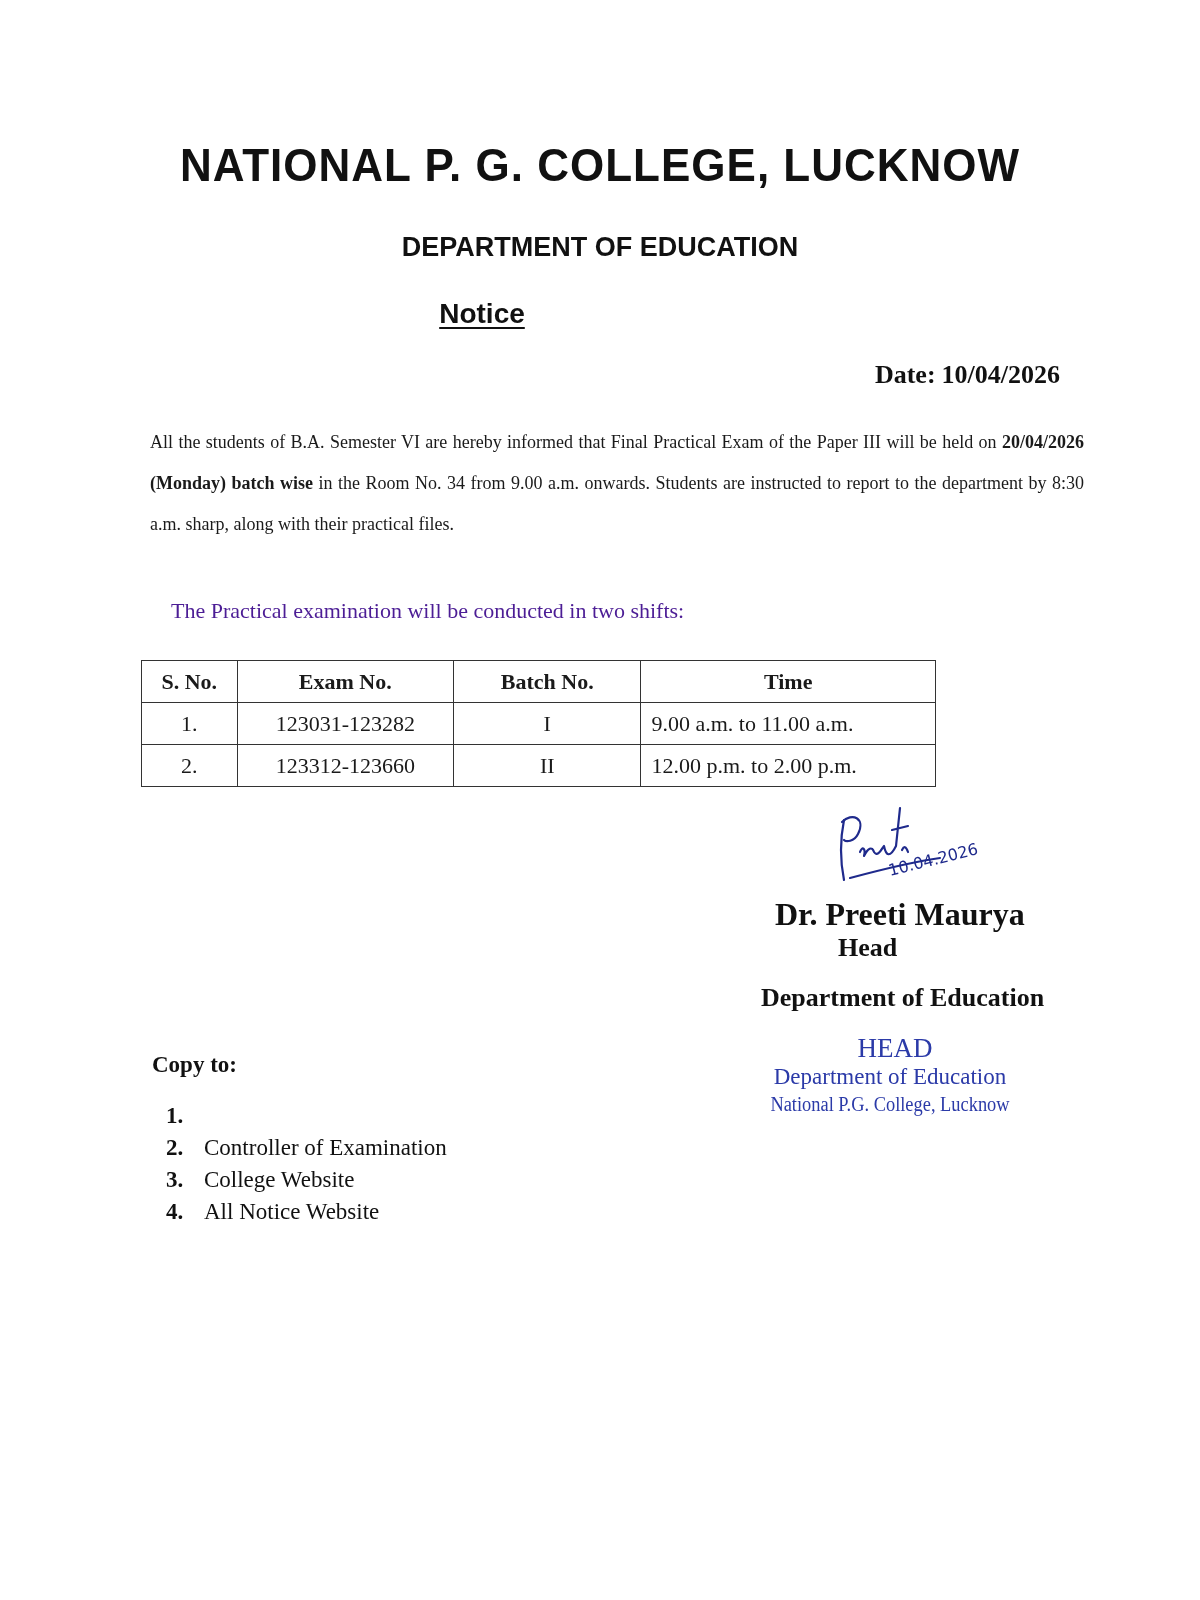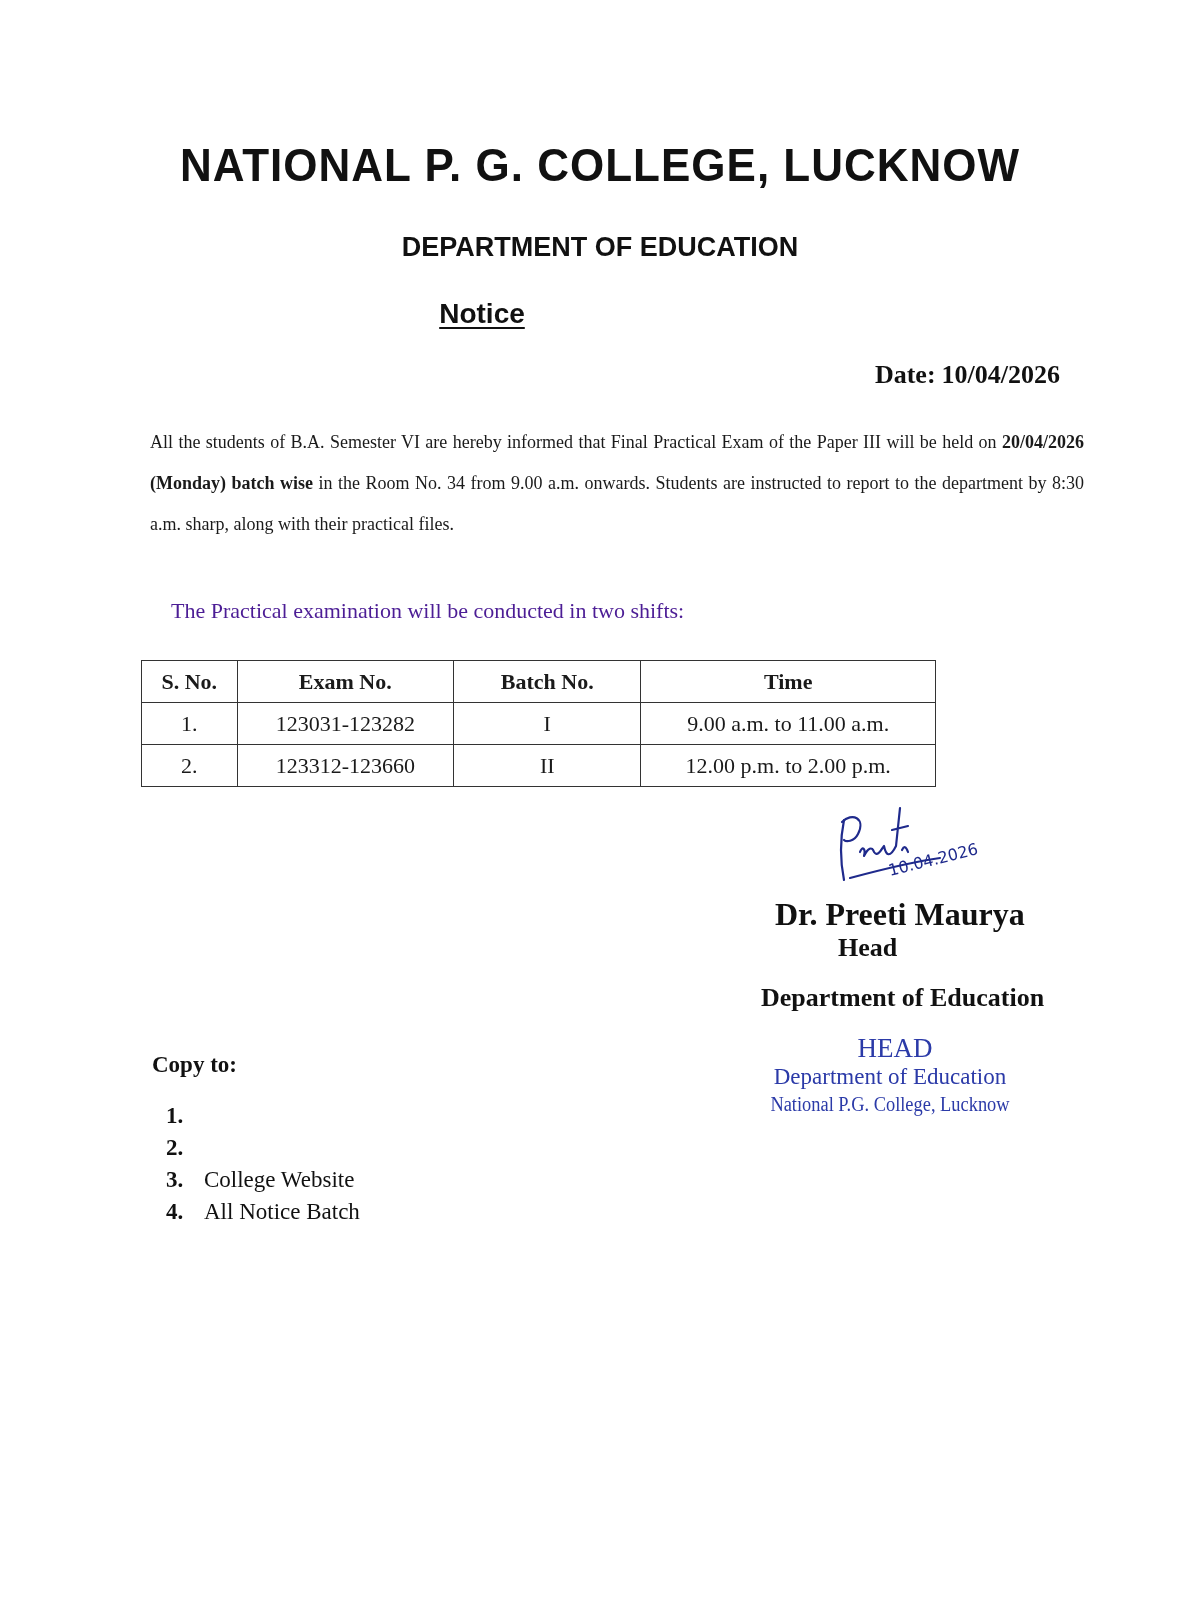--- a/index.html
+++ b/index.html
@@ -36,21 +36,21 @@
   }
 
   table.schedule {
     position: absolute; left: 141px; top: 660px; width: 795px;
     border-collapse: collapse; font-size: 22px; color: #1a1a1a;
   }
   table.schedule th, table.schedule td {
     border: 1.5px solid #333; height: 41px; padding: 0 10px; text-align: center;
   }
   table.schedule th { font-weight: bold; }
-  table.schedule td.time { text-align: center; }
+  table.schedule td.time { text-align: left; }
   table.schedule col.c1 { width: 108px; }
   table.schedule col.c2 { width: 252px; }
   table.schedule col.c3 { width: 220px; }
   table.schedule col.c4 { width: 360px; }
 
   .signature-svg { position: absolute; left: 830px; top: 800px; }
   .sig-name { position: absolute; left: 775px; top: 884px; font-size: 32px; font-weight: bold; margin-top: 12px; }
   .sig-title { position: absolute; left: 838px; top: 933px; font-size: 26px; font-weight: bold; }
   .sig-dept { position: absolute; left: 761px; top: 983px; font-size: 26px; font-weight: bold; }
 
@@ -133,22 +133,23 @@
   <div class="s3">National P.G. College, Lucknow</div>
 </div>
 
 <div class="copy-to serif">Copy to:</div>
 <ol class="copy-list serif">
   <li>
       <span class="num">1.</span>
     </li>
   <li>
       <span class="num">2.</span>
+      <span>Controller of Examination</span>
     </li>
   <li>
       <span class="num">3.</span>
       <span>College Website</span>
     </li>
   <li>
       <span class="num">4.</span>
-      <span>All Notice Batch</span>
+      <span>All Notice Website</span>
     </li>
 </ol>
 
 </body></html>

